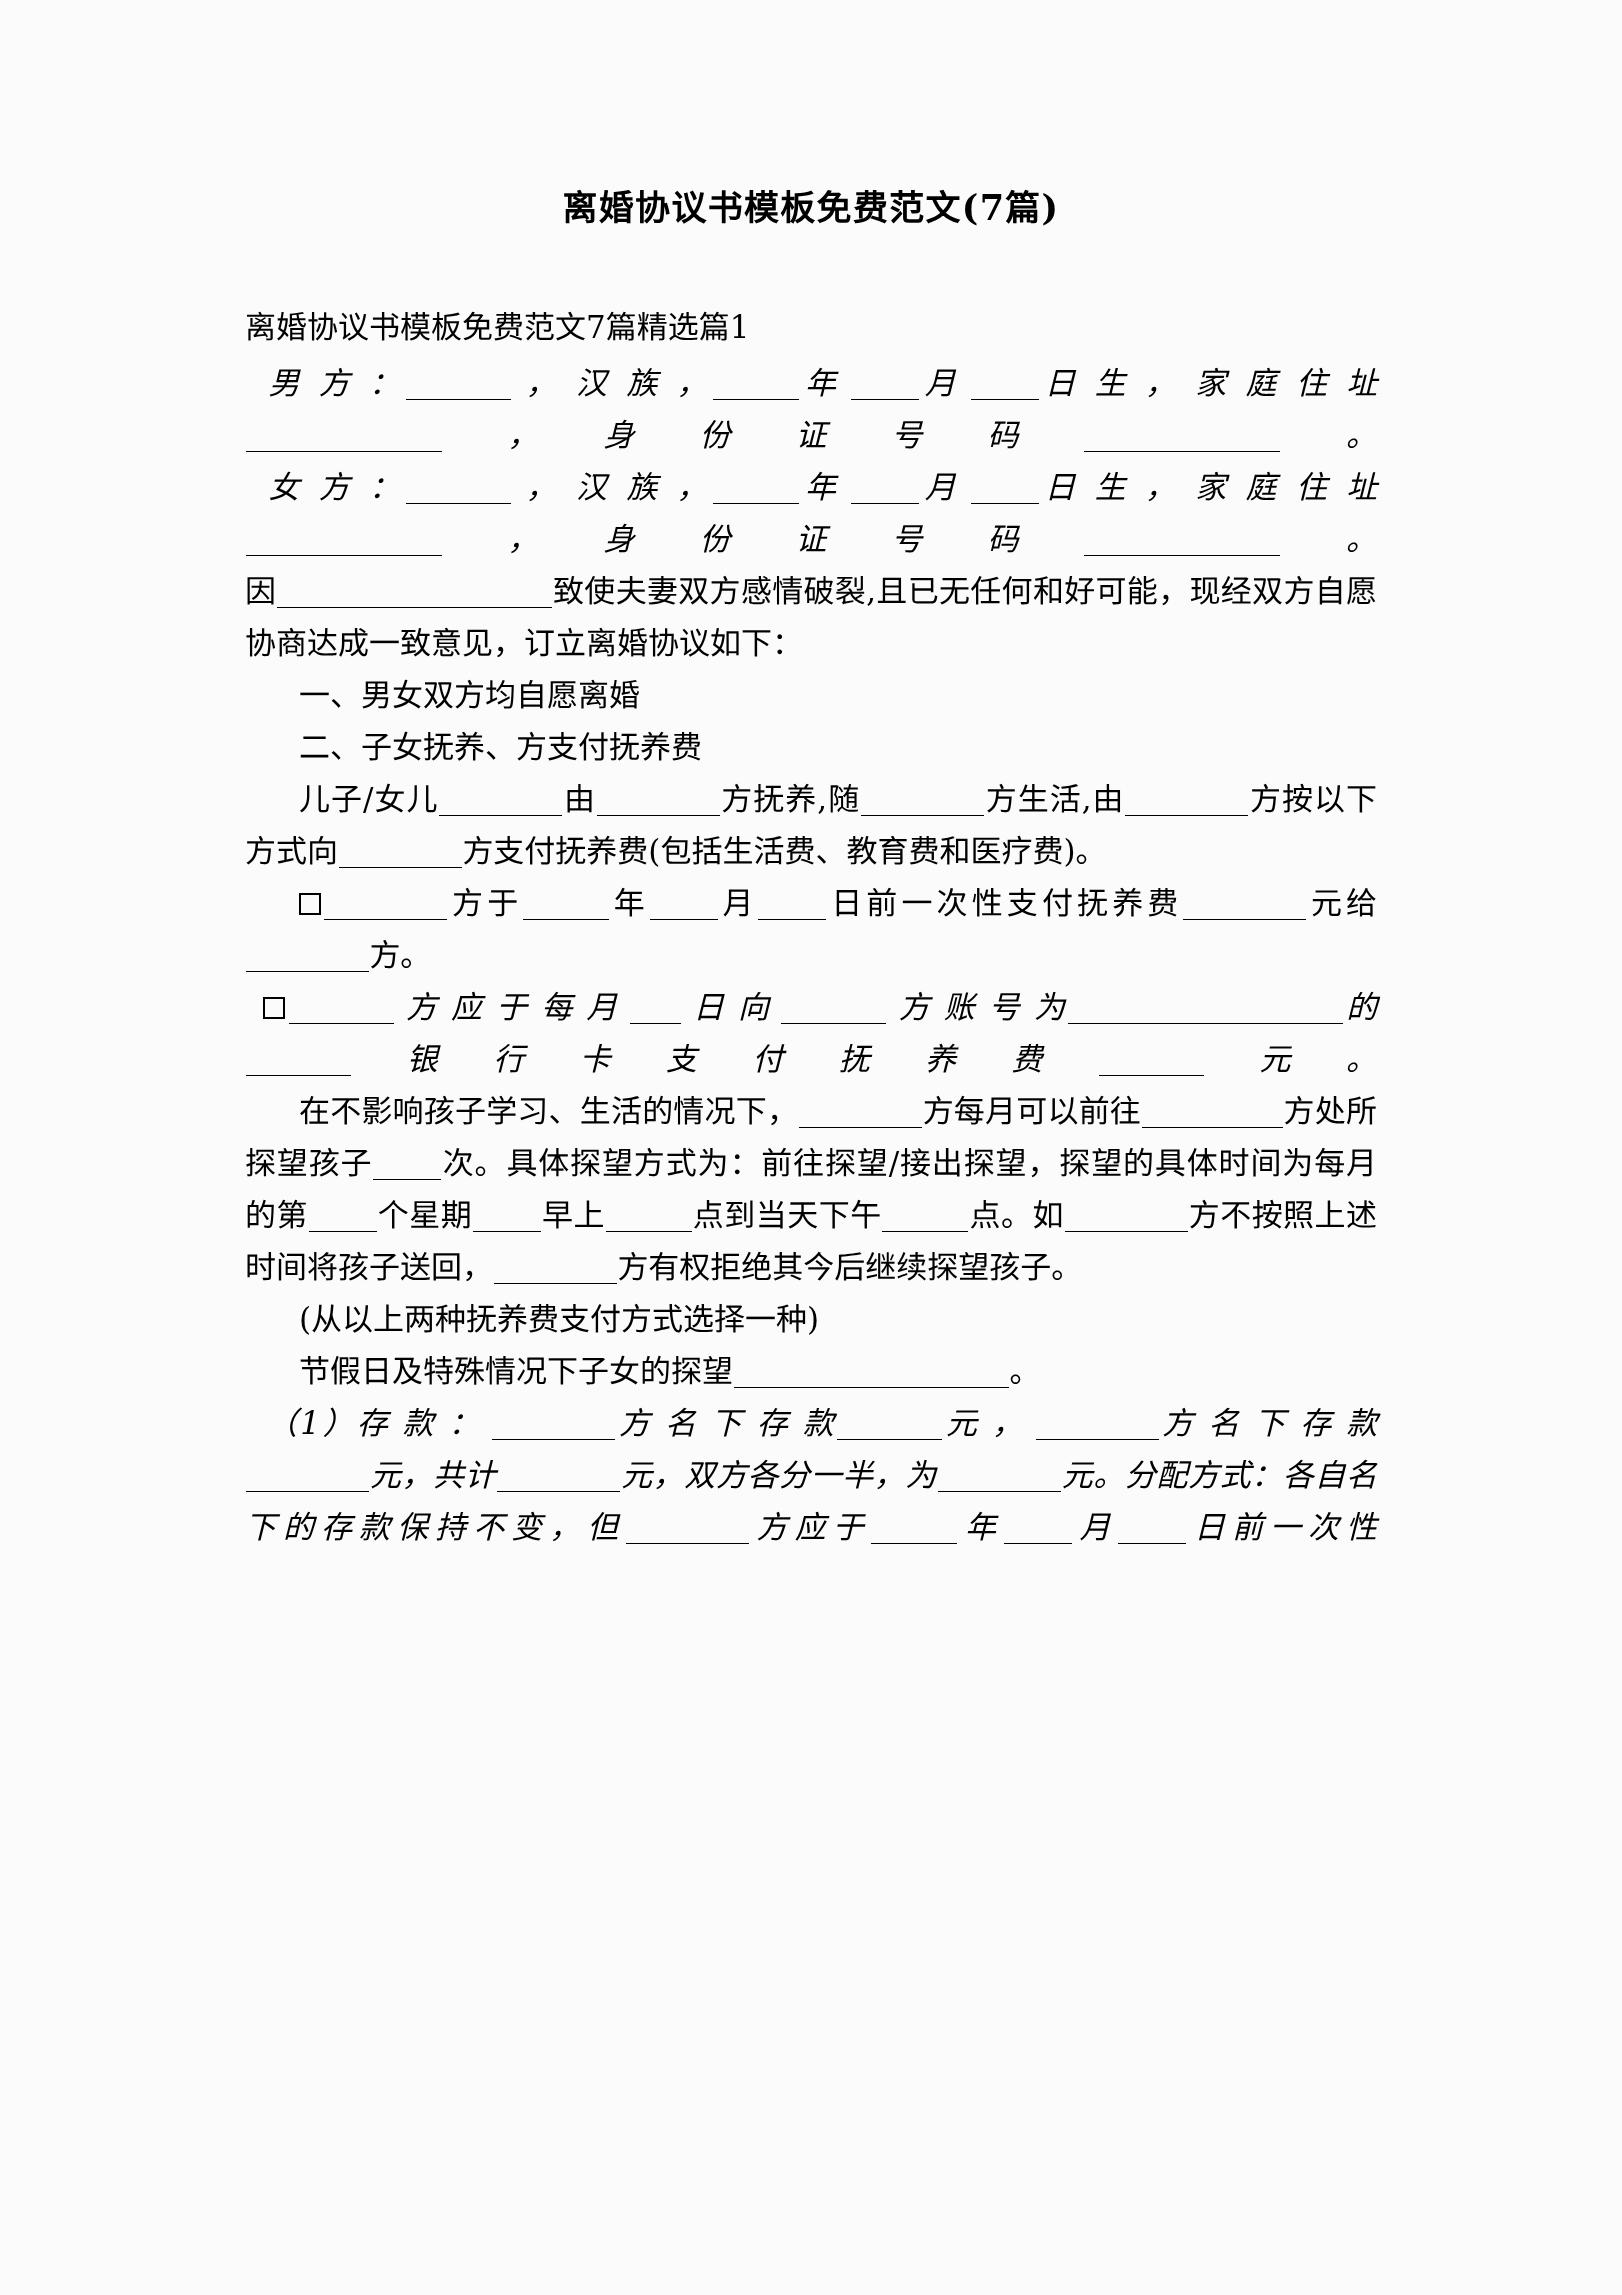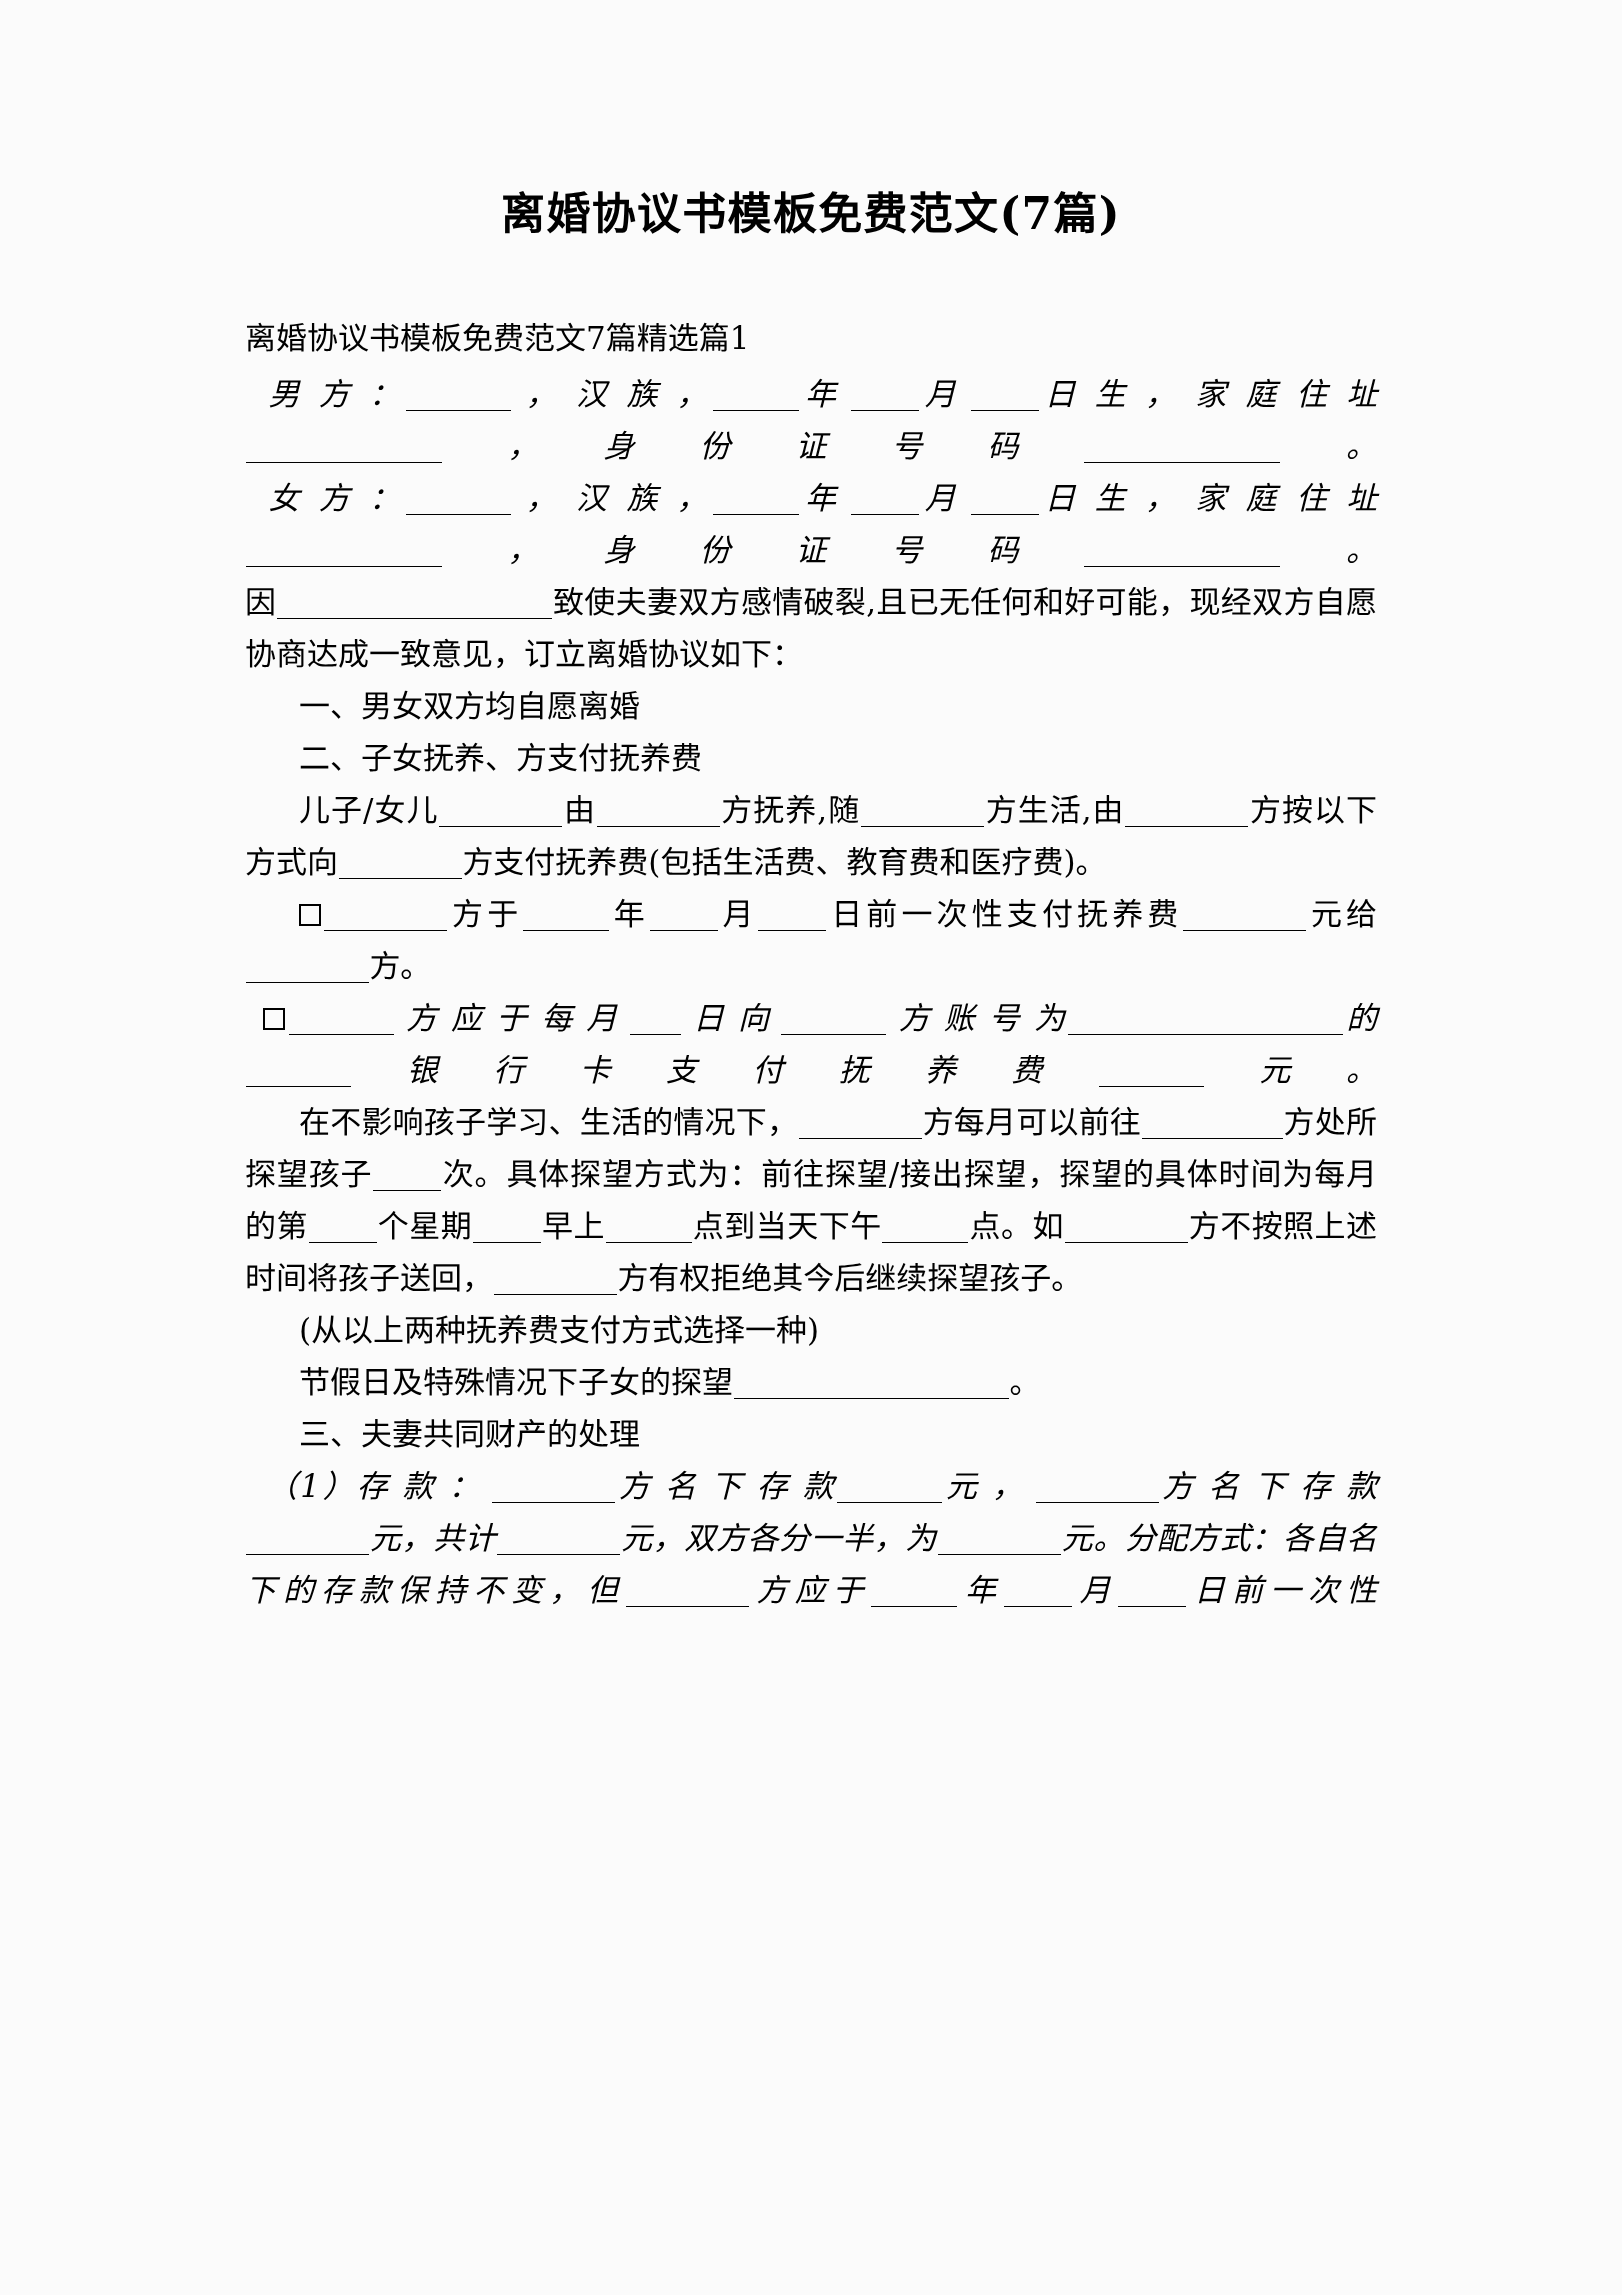--- a/index.html
+++ b/index.html
@@ -20,21 +20,21 @@
   }
   
   .content {
     position: absolute;
     left: 245px;
     top: 0;
     width: 1132px;
   }
 
   .doc-title {
-    font-size: 44px;
+    font-size: 35px;
     font-weight: bold;
     line-height: 1.25;
     text-align: center;
     margin: 0;
     padding-top: 186px;
     letter-spacing: 1.3px;
     font-family: "DejaVu Serif", "Liberation Serif", serif;
   }
 
   .body-block {
@@ -126,20 +126,19 @@
       <p class="para indent"><span class="cbox"></span><span class="bl x6"></span>方于<span class="bl x4"></span>年<span class="bl x3"></span>月<span class="bl x3"></span>日前一次性支付抚养费<span class="bl x6"></span>元给<span class="bl x6"></span>方。</p>
 
       <p class="para wide"><span class="sp"></span><span class="sp"></span><span class="cbox"></span><span class="bl x5"></span><span class="sp"></span>方<span class="sp"></span>应<span class="sp"></span>于<span class="sp"></span>每<span class="sp"></span>月<span class="sp"></span><span class="bl x2"></span><span class="sp"></span>日<span class="sp"></span>向<span class="sp"></span><span class="bl x5"></span><span class="sp"></span>方<span class="sp"></span>账<span class="sp"></span>号<span class="sp"></span>为<span class="bl x14"></span>的<span class="bl x5"></span>银行卡支付抚养费<span class="bl x5"></span>元。</p>
 
       <p class="para indent">在不影响孩子学习、生活的情况下，<span class="bl x6"></span>方每月可以前往<span class="bl x7"></span>方处所探望孩子<span class="bl x3"></span>次。具体探望方式为：前往探望/接出探望，探望的具体时间为每月的第<span class="bl x3"></span>个星期<span class="bl x3"></span>早上<span class="bl x4"></span>点到当天下午<span class="bl x4"></span>点。如<span class="bl x6"></span>方不按照上述时间将孩子送回，<span class="bl x6"></span>方有权拒绝其今后继续探望孩子。</p>
 
       <p class="para indent">(从以上两种抚养费支付方式选择一种)</p>
 
       <p class="para indent">节假日及特殊情况下子女的探望<span class="bl x14"></span>。</p>
 
-      <p class="para indent">三、夫妻共同财产的处理</p>
 
       <p class="para wide"><span class="sp"></span><span class="sp"></span>（1）存<span class="sp"></span>款<span class="sp"></span>：<span class="sp"></span><span class="bl x6"></span>方<span class="sp"></span>名<span class="sp"></span>下<span class="sp"></span>存<span class="sp"></span>款<span class="bl x5"></span>元<span class="sp"></span>，<span class="sp"></span><span class="bl x6"></span>方<span class="sp"></span>名<span class="sp"></span>下<span class="sp"></span>存<span class="sp"></span>款<span class="bl x6"></span>元，共计<span class="bl x6"></span>元，双方各分一半，为<span class="bl x6"></span>元。分配方式：各自名下的存款保持不变，但<span class="bl x6"></span>方应于<span class="bl x4"></span>年<span class="bl x3"></span>月<span class="bl x3"></span>日前一次性</p>
 
     </div>
   </div>
 </div>
 
 
 </body></html>

